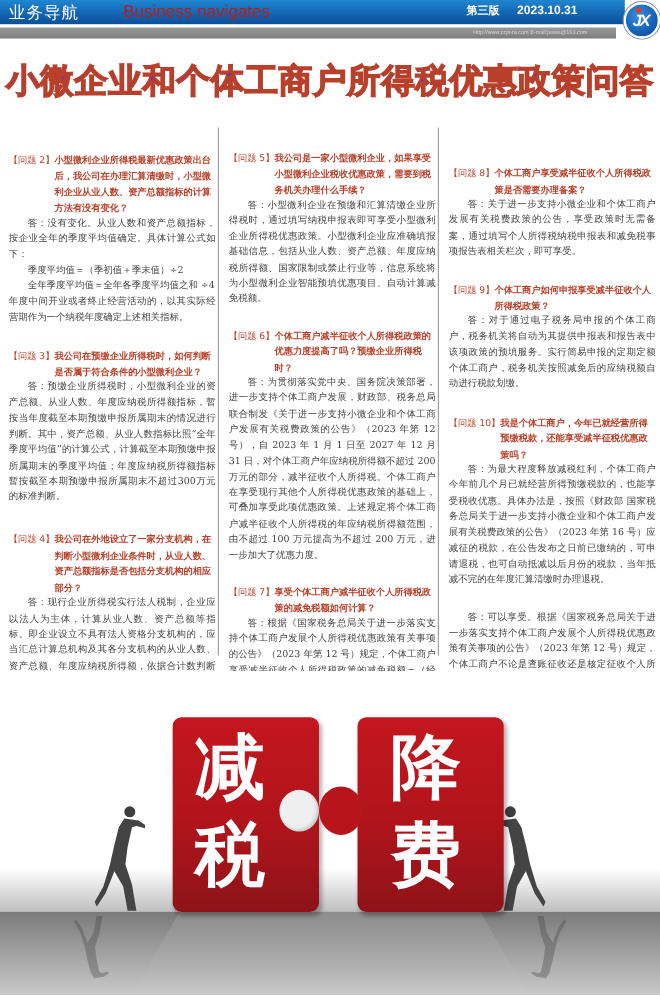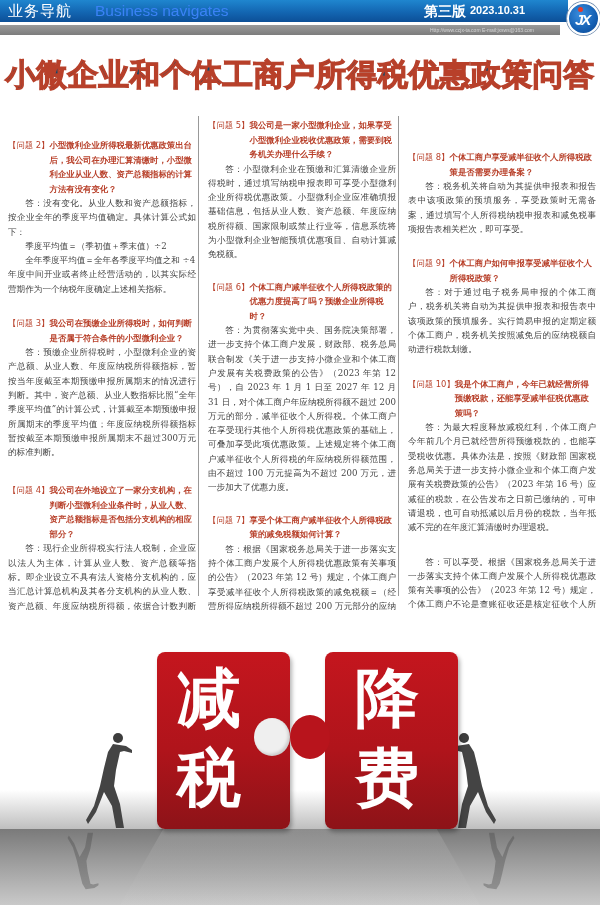--- a/index.html
+++ b/index.html
@@ -14,26 +14,26 @@
   }
   .mast-gray {
     position: absolute; left: 0; top: 25px; width: 560px; height: 10px;
     background: linear-gradient(180deg, #9a9a9a 0%, #7c7c7c 100%);
   }
   .mast-section {
     position: absolute; left: 8px; top: 2px; font-family: "DejaVu Sans", sans-serif;
     font-size: 15px; color: #fff; letter-spacing: 1px; line-height: 18px;
   }
   .mast-en {
-    position: absolute; left: 95px; top: 2px; font-family: "Liberation Sans", sans-serif;
-    font-size: 15.5px; color: #3b82f6; line-height: 18px;
+    position: absolute; left: 112px; top: 2px; font-family: "Liberation Sans", sans-serif;
+    font-size: 15.5px; color: #b91c1c; line-height: 18px;
   }
   .mast-edition {
     position: absolute; left: 424px; top: 4px; font-family: "DejaVu Sans", sans-serif;
-    font-size: 14px; color: #fff; line-height: 14px; font-weight: bold;
+    font-size: 10px; color: #fff; line-height: 14px; font-weight: bold;
   }
   .mast-date {
     position: absolute; left: 470px; top: 3px; font-family: "Liberation Sans", sans-serif;
     font-size: 11px; color: #fff; line-height: 15px; font-weight: bold;
   }
   .mast-contact {
     position: absolute; left: 430px; top: 26px; font-family: "Liberation Sans", sans-serif;
     font-size: 5px; color: #d6d6d6; line-height: 8px; white-space: nowrap;
   }
   .logo {
@@ -44,21 +44,21 @@
   .logo-dot { position: absolute; left: 9px; top: 3px; width: 5px; height: 5px; border-radius: 50%; background: #e53a2a; }
   .logo-text {
     position: absolute; left: 6px; top: 7px; font-family: "Liberation Sans", sans-serif;
     font-size: 15px; font-weight: bold; color: #fff; font-style: italic; letter-spacing: -2px;
   }
 
   
   .main-title {
     position: absolute; left: 0; top: 58px; width: 600px; text-align: center;
     font-family: "DejaVu Sans", sans-serif; font-weight: bold; font-size: 30.5px;
-    color: #0c4a6e; letter-spacing: 0.5px; line-height: 34px;
+    color: #6d28d9; letter-spacing: 0.5px; line-height: 34px;
     -webkit-text-stroke: 1.2px #b8402a;
   }
 
   
   .col { position: absolute; top: 118px; width: 188px; font-size: 8.6px; line-height: 14.3px; color: #444; }
   .col1 { left: 8px; }
   .col2 { left: 208px; }
   .col3 { left: 408px; }
   .divider { position: absolute; top: 116px; width: 1px; height: 480px; background: #999; }
   .div1 { left: 198px; }
@@ -173,21 +173,21 @@
       <span class="q-text">我公司在外地设立了一家分支机构，在判断小型微利企业条件时，从业人数、资产总额指标是否包括分支机构的相应部分？</span>
     </div>
     <div class="a">
       <p>答：现行企业所得税实行法人税制，企业应以法人为主体，计算从业人数、资产总额等指标。即企业设立不具有法人资格分支机构的，应当汇总计算总机构及其各分支机构的从业人数、资产总额、年度应纳税所得额，依据合计数判断是否符合小型微利企业条件。</p>
     </div>
   </div>
 </div>
 
 <div class="col col2" style="top:104px;">
   <div style="height:14px;"></div>
-  <div class="qa" style="">
+  <div class="qa" style="margin-top:18px;">
     <div class="q">
       <span class="q-num">【问题 5】</span>
       <span class="q-text">我公司是一家小型微利企业，如果享受小型微利企业税收优惠政策，需要到税务机关办理什么手续？</span>
     </div>
     <div class="a">
       <p>答：小型微利企业在预缴和汇算清缴企业所得税时，通过填写纳税申报表即可享受小型微利企业所得税优惠政策。小型微利企业应准确填报基础信息，包括从业人数、资产总额、年度应纳税所得额、国家限制或禁止行业等，信息系统将为小型微利企业智能预填优惠项目、自动计算减免税额。</p>
     </div>
   </div>
   <div class="qa" style="margin-top:18px;">
     <div class="q">
@@ -210,21 +210,21 @@
   </div>
 </div>
 
 <div class="col col3" style="top:132px;">
   <div class="qa" style="margin-top:18px;">
     <div class="q">
       <span class="q-num">【问题 8】</span>
       <span class="q-text">个体工商户享受减半征收个人所得税政策是否需要办理备案？</span>
     </div>
     <div class="a">
-      <p>答：税务机关将自动为其提供申报表和报告表中该项政策的预填服务，享受政策时无需备案，通过填写个人所得税纳税申报表和减免税事项报告表相关栏次，即可享受。</p>
+      <p>答：关于进一步支持小微企业和个体工商户发展有关税费政策的公告，享受政策时无需备案，通过填写个人所得税纳税申报表和减免税事项报告表相关栏次，即可享受。</p>
     </div>
   </div>
   <div class="qa" style="margin-top:20px;">
     <div class="q">
       <span class="q-num">【问题 9】</span>
       <span class="q-text">个体工商户如何申报享受减半征收个人所得税政策？</span>
     </div>
     <div class="a">
       <p>答：对于通过电子税务局申报的个体工商户，税务机关将自动为其提供申报表和报告表中该项政策的预填服务。实行简易申报的定期定额个体工商户，税务机关按照减免后的应纳税额自动进行税款划缴。</p>
     </div>

